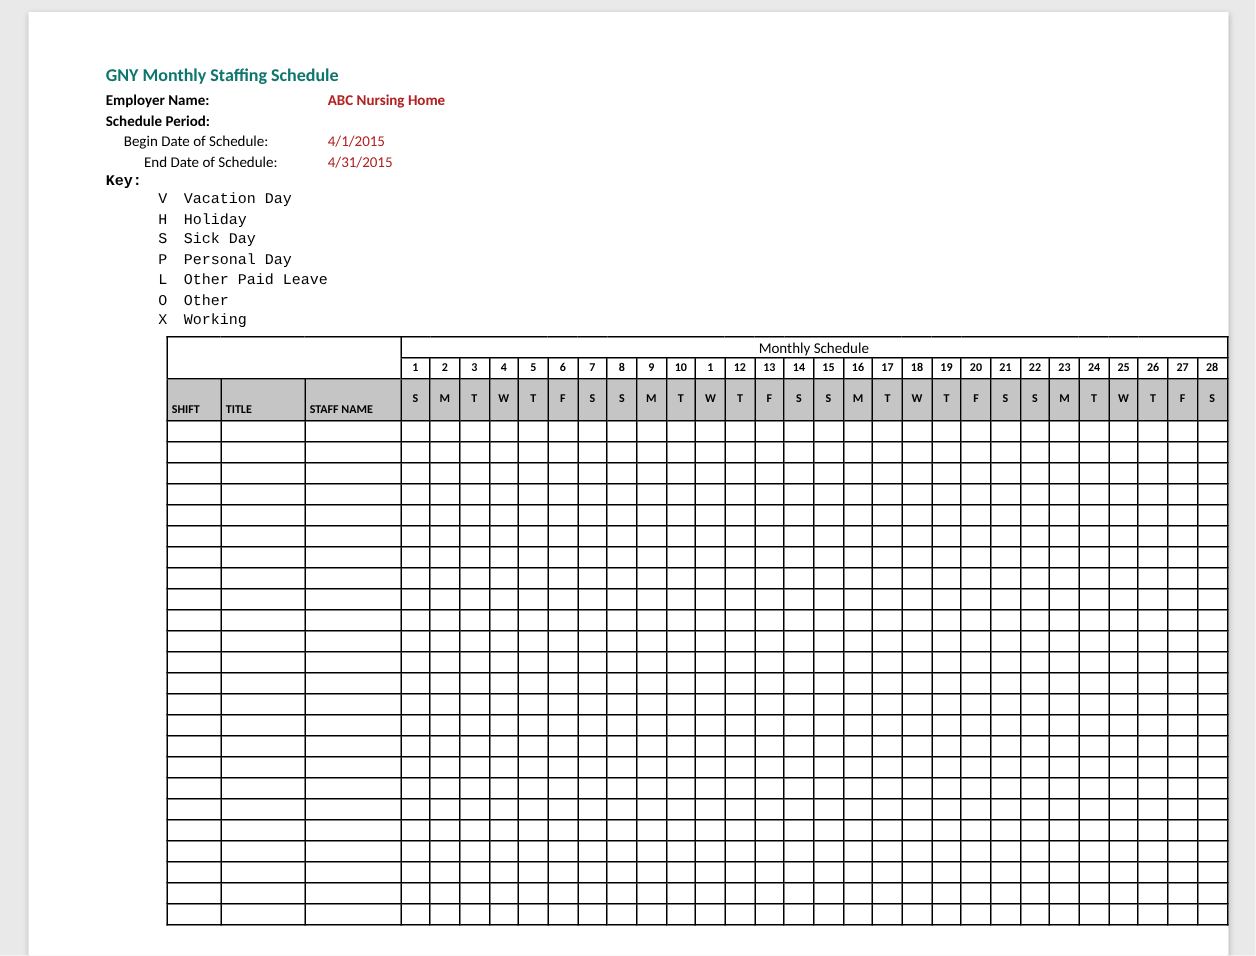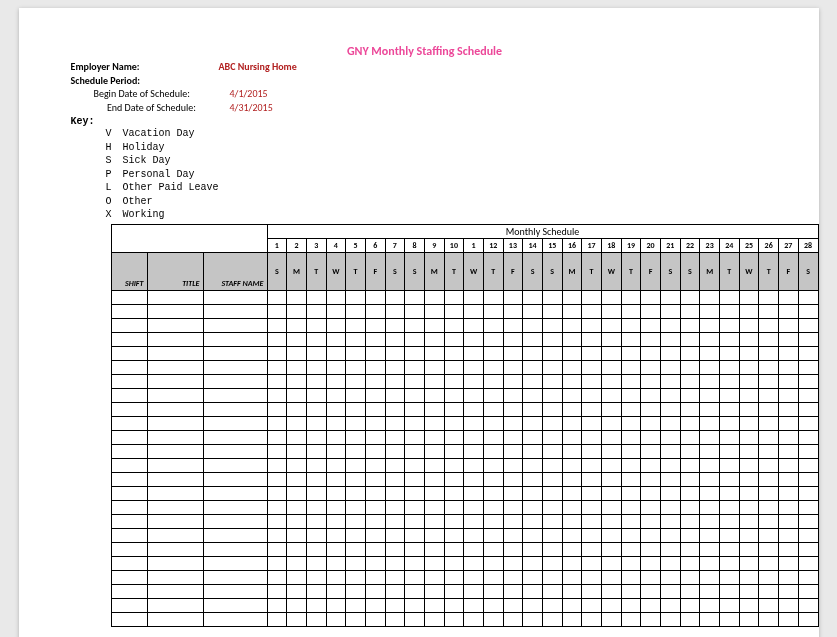--- a/index.html
+++ b/index.html
@@ -13,31 +13,30 @@
     display:flex; align-items:flex-start; justify-content:center;
   }
   .page {
     background:#fff;
     width:800px;
     margin-top:8px;
     box-shadow:0 1px 4px rgba(0,0,0,0.25);
     padding:36px 40px 40px 52px;
   }
   .title {
-    color:#ec4899;
+    color:#0f766e;
     font-weight:bold;
     font-size:12px;
     margin-bottom:2px;
-    text-align:center;
   }
   .row-line { display:flex; gap:20px; line-height:1.35; }
   .bold { font-weight:bold; }
   .red  { color:#b22222; }
   .lbl { min-width:128px; }
-  .lbl-indent { margin-left:23px; min-width:116px; }
+  .lbl-indent { margin-left:12px; min-width:116px; }
   .key-section { margin-top:2px;font-family:Liberation Mono, monospace; }
   .key-row { display:flex; line-height:1.35; }
   .key-code { width:28px; text-align:center; margin-left:24px; }
   .key-desc { }
   table {
     border-collapse:collapse;
     width:100%;
     table-layout:fixed;
     margin-top:2px;
     margin-left:40px;
@@ -54,25 +53,24 @@
   col.title { width:56px; }
   col.staff { width:64px; }
   col.day   { width:auto; }
   .hdr-monthly {
     font-weight:normal;
     font-size:10px;
   }
   .grey { background:#c5c5c5; }
   .col-hdr {
     font-size:8px;
-    text-align:right;
+    text-align:left;
     vertical-align:bottom;
     padding:2px 3px;
-    height:38px;
-    font-style:italic;
+    height:28px;
   }
   .daynum, .daywk { font-size:8px; }
 </style>
 </head>
 <body>
 
 <div class="page">
 
   <div class="title">GNY Monthly Staffing Schedule</div>
 

